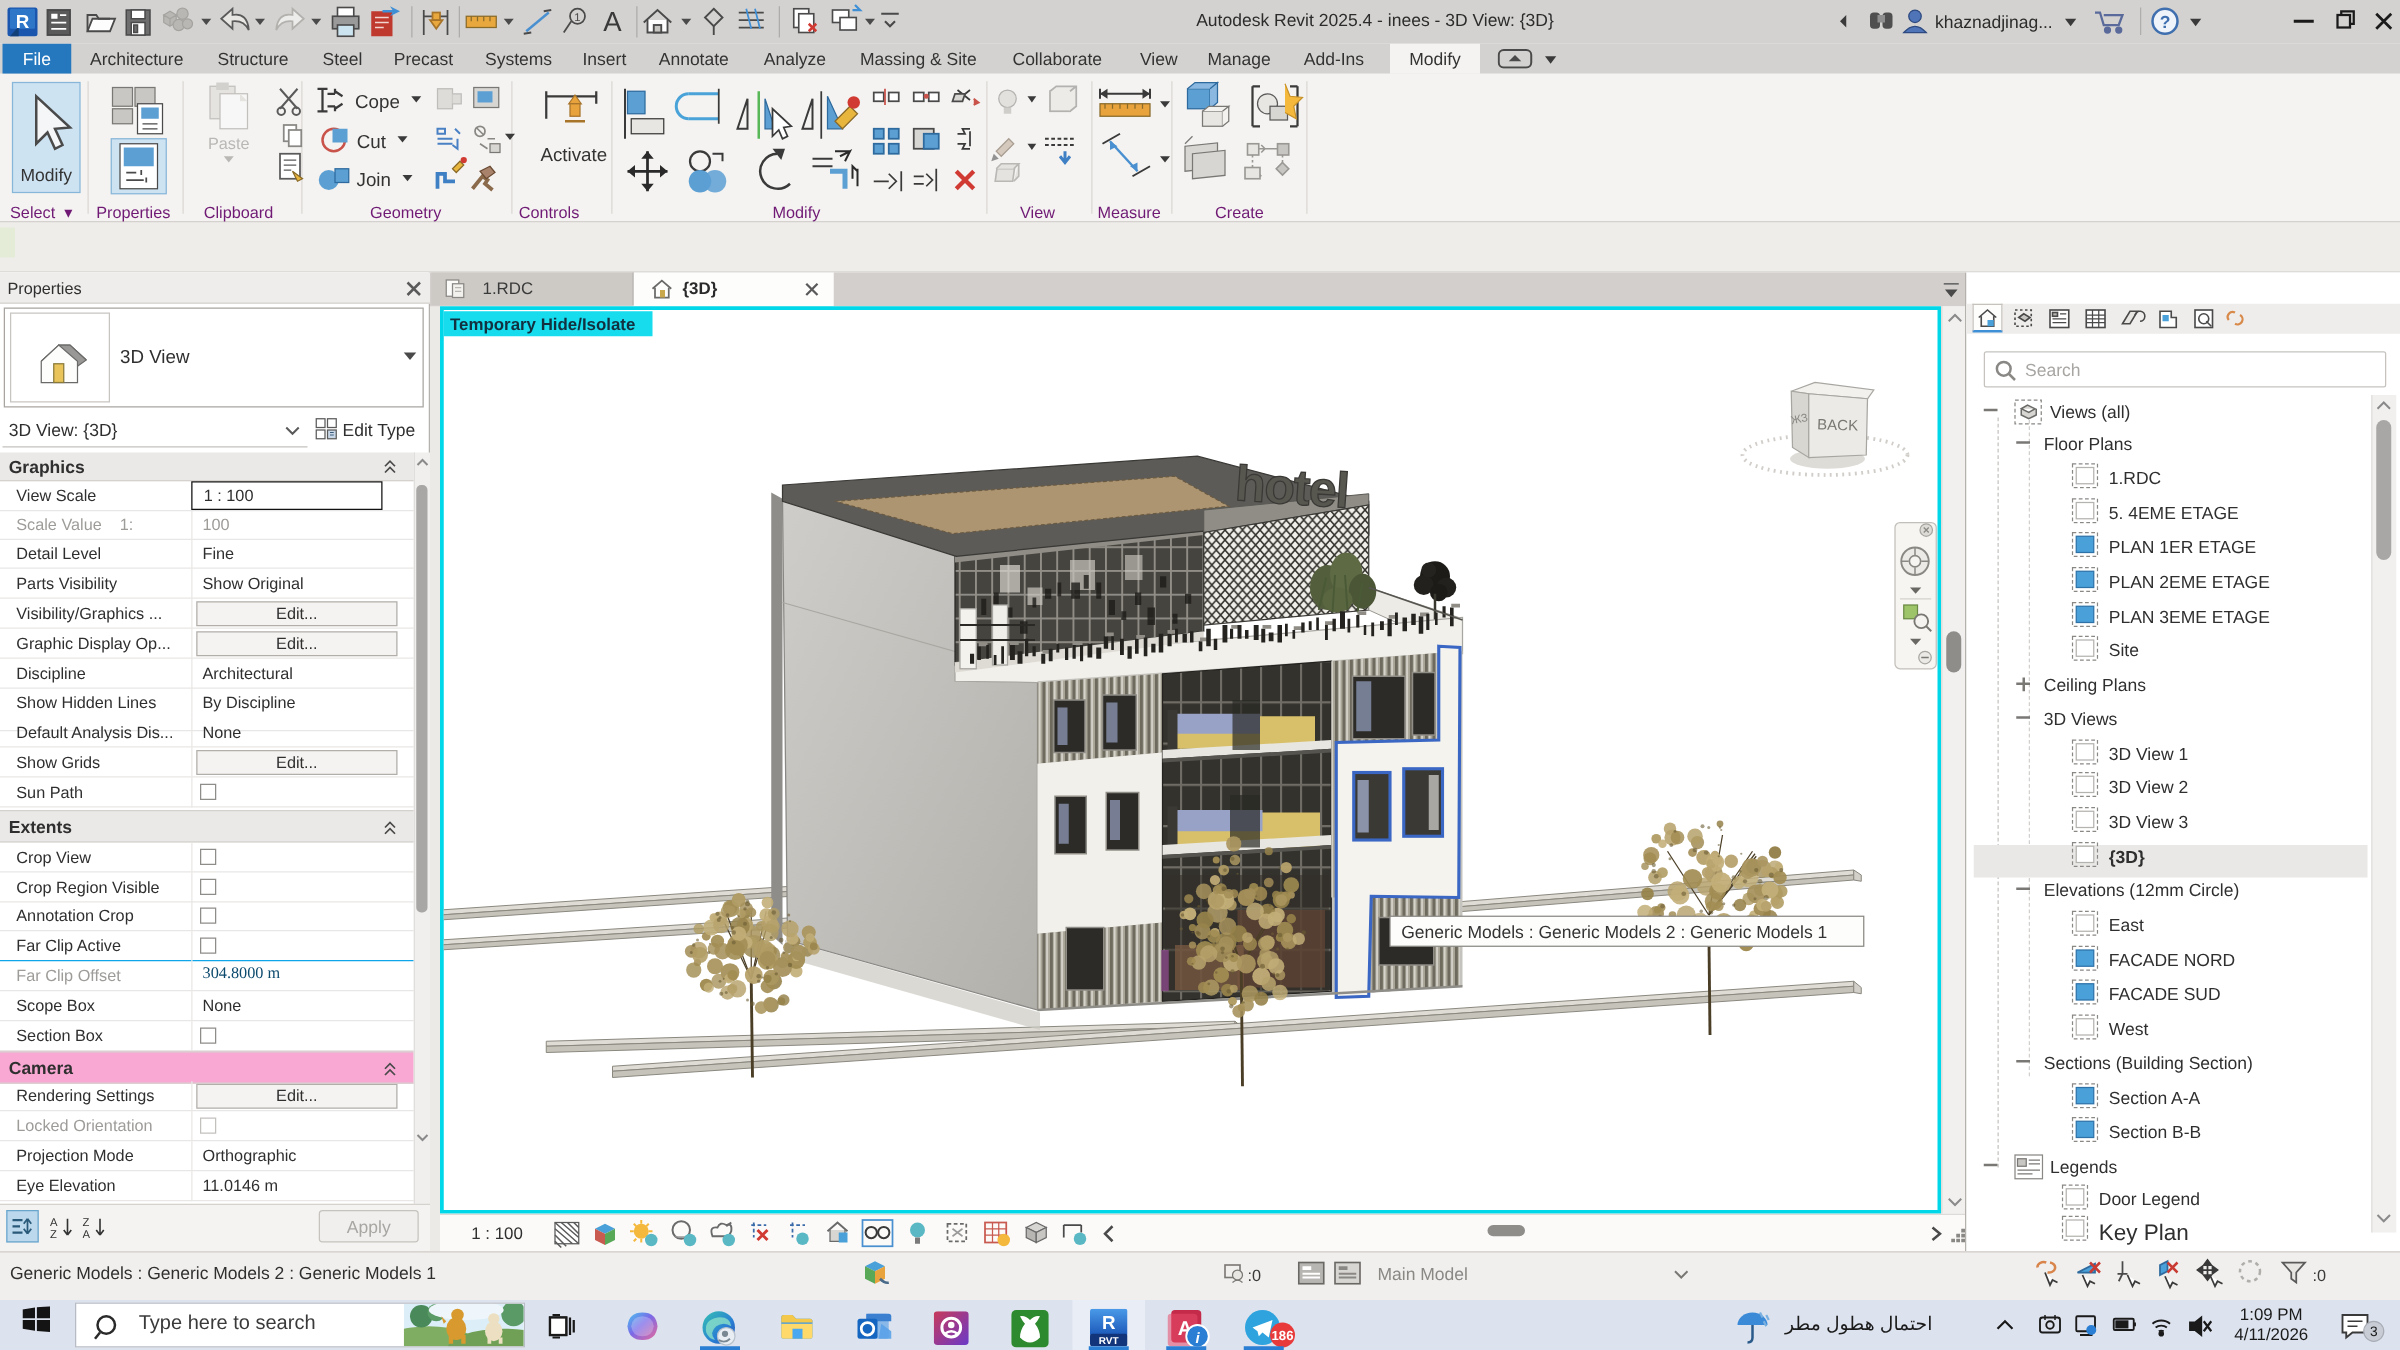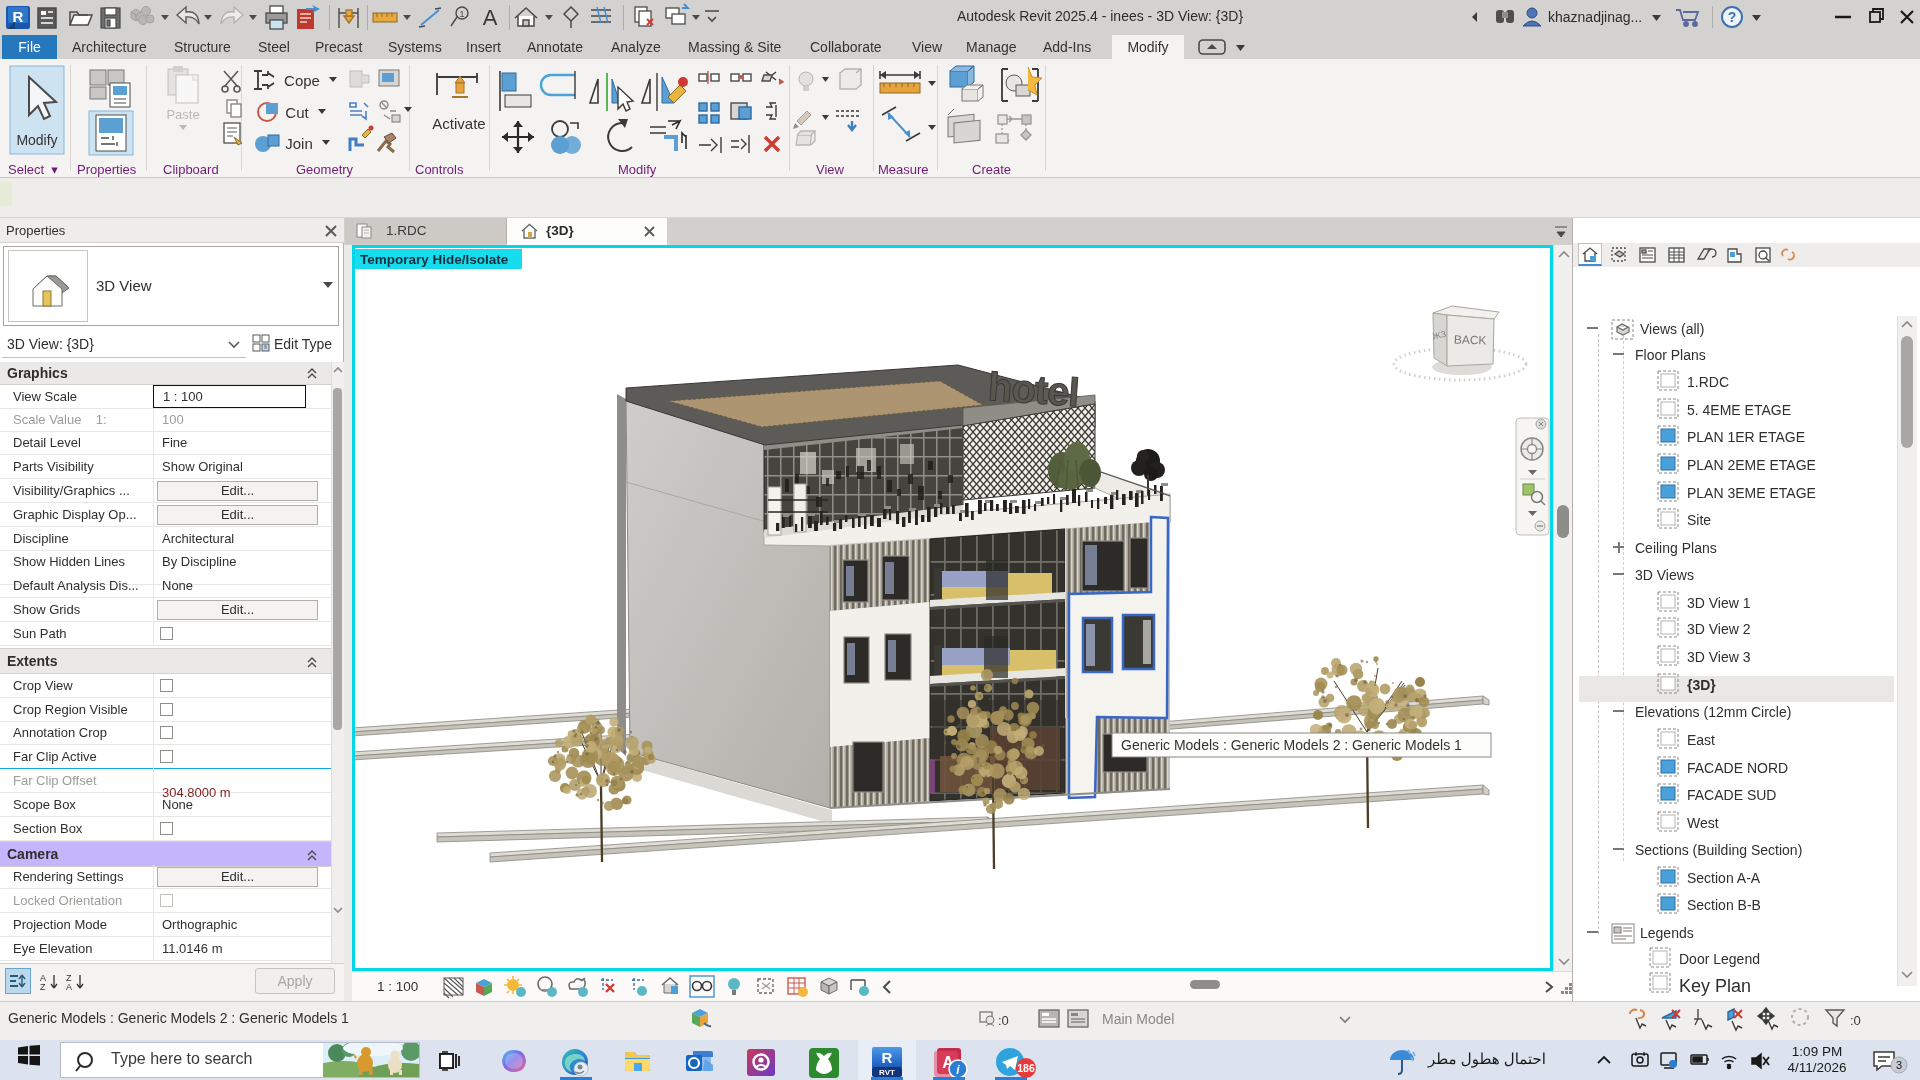--- a/index.html
+++ b/index.html
@@ -534,33 +534,33 @@
       <div class="abs" style="left:160px;top:5px;width:13px;height:13px;background:#fff;border:1px solid #8f8d8a;"></div>
     </div>
     <div class="abs" style="left:0;top:383px;width:331px;height:24px;border-bottom:1px solid #0ea5e9;">
       <div class="abs" style="left:153px;top:0;width:1px;height:24px;background:#e9e7e5;"></div>
       <div class="abs" style="left:13px;top:4px;color:#2f2f2f;white-space:nowrap;">Far Clip Active</div>
       <div class="abs" style="left:160px;top:5px;width:13px;height:13px;background:#fff;border:1px solid #8f8d8a;"></div>
     </div>
     <div class="abs" style="left:0;top:407px;width:331px;height:24px;border-bottom:1px solid #e9e7e5;">
       <div class="abs" style="left:153px;top:0;width:1px;height:24px;background:#e9e7e5;"></div>
       <div class="abs" style="left:13px;top:4px;color:#9e9c99;white-space:nowrap;">Far Clip Offset</div>
-      <div class="abs" style="left:162px;top:16px;color:#7f1d1d;white-space:nowrap;">304.8000 m</div>
+      <div class="abs" style="left:162px;top:1px;color:#0c4a6e;white-space:nowrap;font-family:Liberation Serif, serif;">304.8000 m</div>
     </div>
     <div class="abs" style="left:0;top:431px;width:331px;height:24px;border-bottom:1px solid #e9e7e5;">
       <div class="abs" style="left:153px;top:0;width:1px;height:24px;background:#e9e7e5;"></div>
       <div class="abs" style="left:13px;top:4px;color:#2f2f2f;white-space:nowrap;">Scope Box</div>
       <div class="abs" style="left:162px;top:4px;color:#2f2f2f;white-space:nowrap;">None</div>
     </div>
     <div class="abs" style="left:0;top:455px;width:331px;height:24px;border-bottom:1px solid #e9e7e5;">
       <div class="abs" style="left:153px;top:0;width:1px;height:24px;background:#e9e7e5;"></div>
       <div class="abs" style="left:13px;top:4px;color:#2f2f2f;white-space:nowrap;">Section Box</div>
       <div class="abs" style="left:160px;top:5px;width:13px;height:13px;background:#fff;border:1px solid #8f8d8a;"></div>
     </div>
-    <div class="abs" style="left:0;top:479px;width:331px;height:26px;background:#c4b5fd;border-bottom:1px solid #d5d2ce;border-top:1px solid #d5d2ce;">
+    <div class="abs" style="left:0;top:479px;width:331px;height:26px;background:#f9a8d4;border-bottom:1px solid #d5d2ce;border-top:1px solid #d5d2ce;">
       <b style="position:absolute;left:7px;top:4px;font-size:14px;">Camera</b>
       <svg class="abs" style="left:306px;top:7px;" width="12" height="13">
           <path d="M2 6 l4 -4 l4 4 M2 11 l4 -4 l4 4" fill="none" stroke="#4a4a4a" stroke-width="1.4"></path>
         </svg>
     </div>
     <div class="abs" style="left:0;top:503px;width:331px;height:24px;border-bottom:1px solid #e9e7e5;">
       <div class="abs" style="left:153px;top:0;width:1px;height:24px;background:#e9e7e5;"></div>
       <div class="abs" style="left:13px;top:4px;color:#2f2f2f;white-space:nowrap;">Rendering Settings</div>
       <div class="abs" style="left:157px;top:2px;width:161px;height:20px;background:#f4f3f1;border:1px solid #b2afab;text-align:center;line-height:18px;color:#2f2f2f;">Edit...</div>
     </div>
@@ -1444,20 +1444,27 @@
             <rect x="4" y="4" width="14" height="14" fill="#fff"></rect>
             <circle cx="11" cy="11" r="4"></circle>
             <path d="M13 13 l4 4"></path>
           </g>
         <g transform="translate(200,0)" stroke="#d88a4a">
             <path d="M5 12 a4 4 0 0 1 5 -6 M14 8 a4 4 0 0 1 -4 7" fill="none" stroke-width="1.8"></path>
           </g>
       </g>
     </svg>
   </div>
+  <div class="abs" style="left:14px;top:63px;width:322px;height:29px;background:#fff;border:1px solid #c6c3bf;border-radius:2px;">
+    <svg class="abs" style="left:8px;top:6px;" width="18" height="18">
+        <circle cx="7" cy="7" r="5.5" fill="none" stroke="#8a8885" stroke-width="2"></circle>
+        <path d="M11 11 l5 5" stroke="#8a8885" stroke-width="2"></path>
+      </svg>
+    <div class="abs" style="left:32px;top:6px;color:#a8a6a3;font-size:14px;">Search</div>
+  </div>
   <div class="abs" style="left:25px;top:116px;width:1px;height:600px;border-left:1px dashed #c5c2be;"></div>
   <div class="abs" style="left:50px;top:118px;width:1px;height:525px;border-left:1px dashed #d2cfcc;"></div>
   <div class="abs" style="left:0;top:0;width:348px;height:783px;">
     <div class="abs" style="left:14px;top:109px;width:11px;height:2px;background:#7a7875;"></div>
     <svg class="abs" style="left:38px;top:101px;" width="23" height="21" viewBox="0 0 23 21">
         <rect x="1" y="1" width="21" height="19" fill="none" stroke="#8a8885" stroke-dasharray="3 2"></rect>
         <path d="M6 8 l5 -3 l6 3 l-5 3 z M6 8 v5 l6 3 l6 -3 v-5" fill="#d8d6d2" stroke="#6a6a68" stroke-width="1.2"></path>
       </svg>
     <div class="abs" style="left:67px;top:103px;font-size:14px;white-space:nowrap;">Views (all)</div>
     <div class="abs" style="left:40px;top:135px;width:11px;height:2px;background:#7a7875;"></div>

